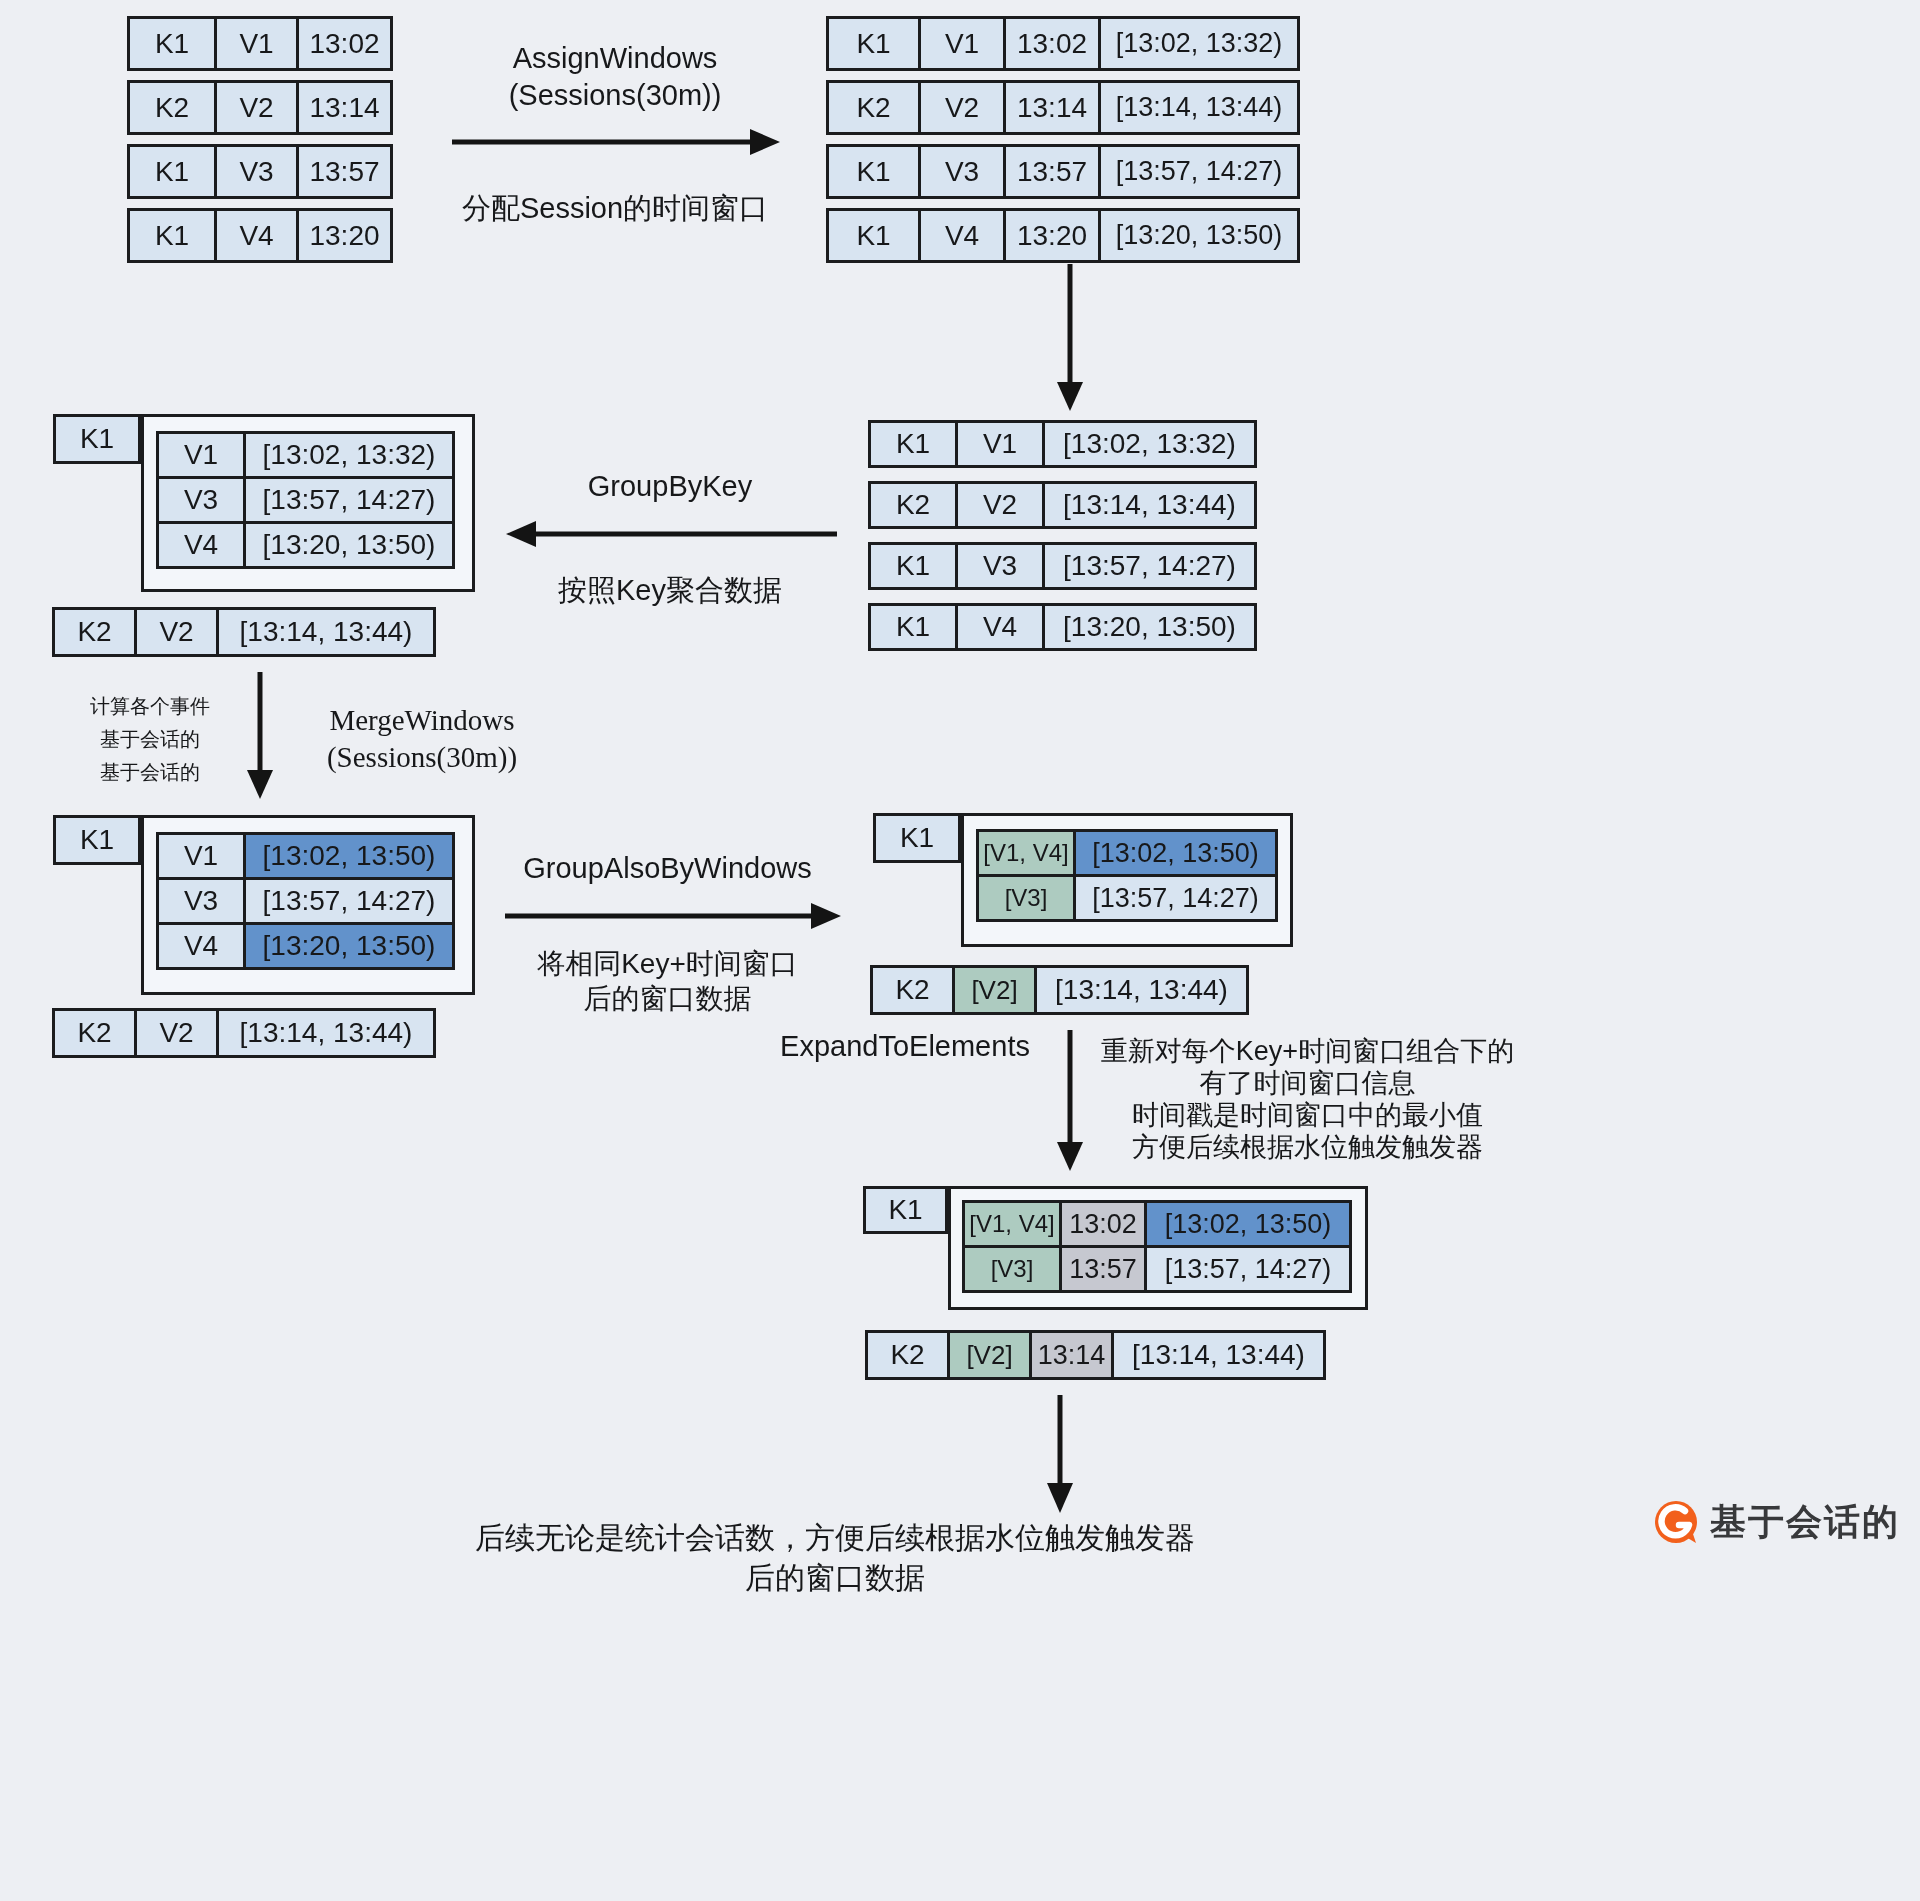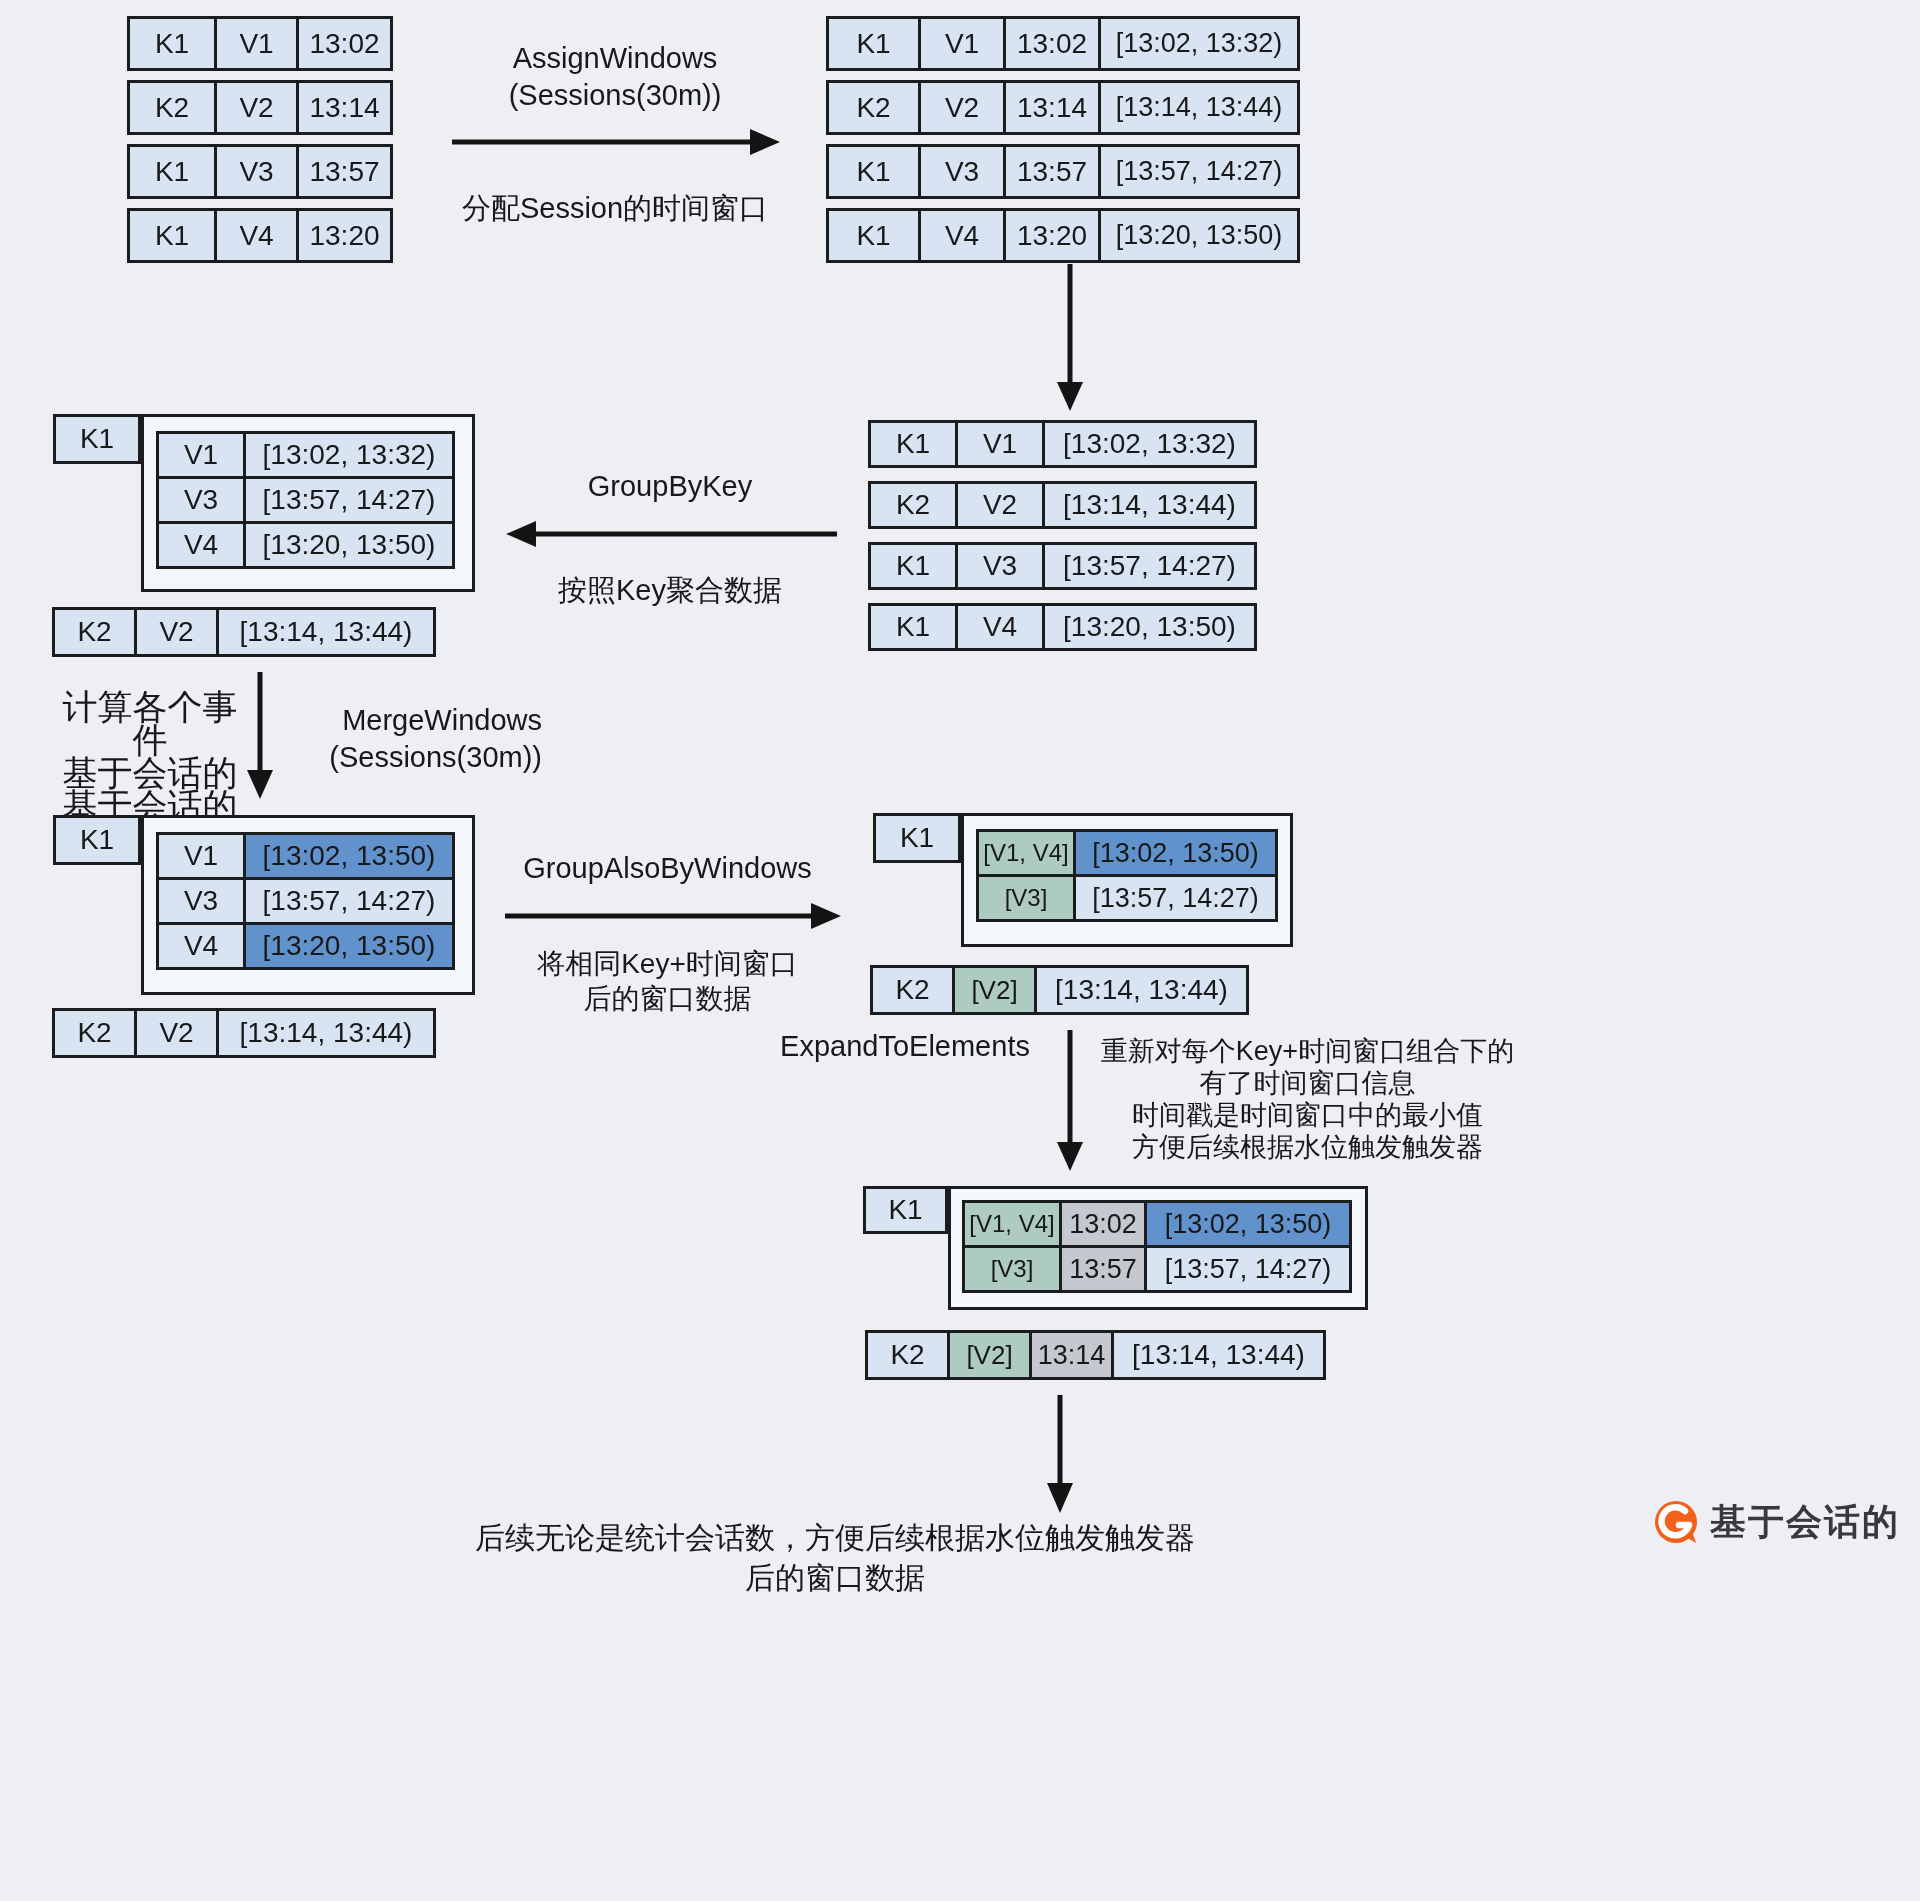--- a/index.html
+++ b/index.html
@@ -12,21 +12,21 @@
   .cell.blue  { background:#6292cb; }
   .cell.green { background:#adcbc0; }
   .cell.gray  { background:#c6c8d0; }
   .tab  { position:absolute; border:3px solid #1b1c1e; background:#d8e4f1; display:flex; align-items:center; justify-content:center; font-size:28px; }
   .gbox { position:absolute; border:3px solid #1b1c1e; background:#f3f6fa; }
   .stack { position:absolute; }
   .stack .trow { position:relative; }
   .stack .trow + .trow { margin-top:-3px; }
   .lbl { position:absolute; text-align:center; font-size:29px; line-height:37px; }
   .lbl.small { font-size:27px; line-height:34px; }
-  .lbl.left { text-align:right; }
+  .lbl.left { text-align:center;font-family:Liberation Serif, serif; }
   svg.arrow { position:absolute; overflow:visible; }
   .logo { position:absolute; display:flex; align-items:center; gap:10px; }
   .logo-text { font-size:36px; font-weight:bold; color:#38393b; letter-spacing:2px; }
 </style>
 </head>
 <body>
 
 <div class="canvas">
 
   <div class="trow" style="left:127px;top:16px;height:55px">
@@ -133,21 +133,21 @@
       <div class="cell" style="width:90px">V4</div>
       <div class="cell" style="width:212px">[13:20, 13:50)</div>
     </div>
   </div>
   <div class="trow" style="left:52px;top:607px;height:50px">
     <div class="cell" style="width:85px">K2</div>
     <div class="cell" style="width:85px">V2</div>
     <div class="cell" style="width:220px">[13:14, 13:44)</div>
   </div>
 
-  <div class="lbl" style="left:55px;top:690px;width:190px;font-size:35px;line-height:33px">
+  <div class="lbl" style="left:55px;top:690px;width:190px;font-size:20px;line-height:33px">
     <div>计算各个事件</div>
     <div>基于会话的</div>
     <div>基于会话的</div>
   </div>
   <svg class="arrow" style="left:245px;top:672px" width="30" height="128">
     <line x1="15" y1="0" x2="15" y2="100" stroke="#141414" stroke-width="5"></line>
     <polygon points="2,98 28,98 15,127" fill="#141414"></polygon>
   </svg>
   <div class="lbl left" style="left:302px;top:702px;width:240px">
     <div>MergeWindows</div>

